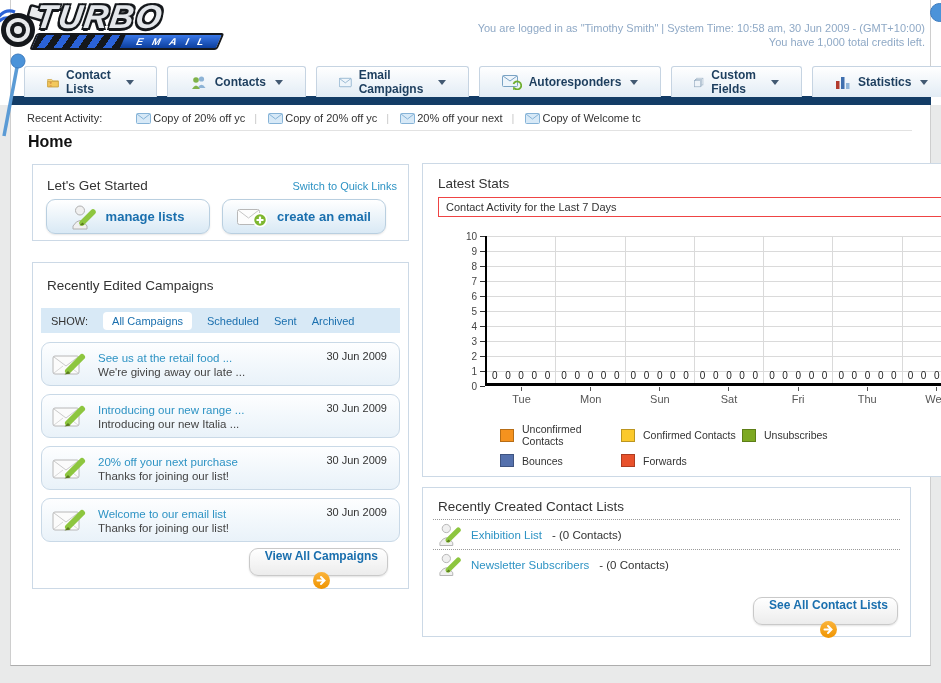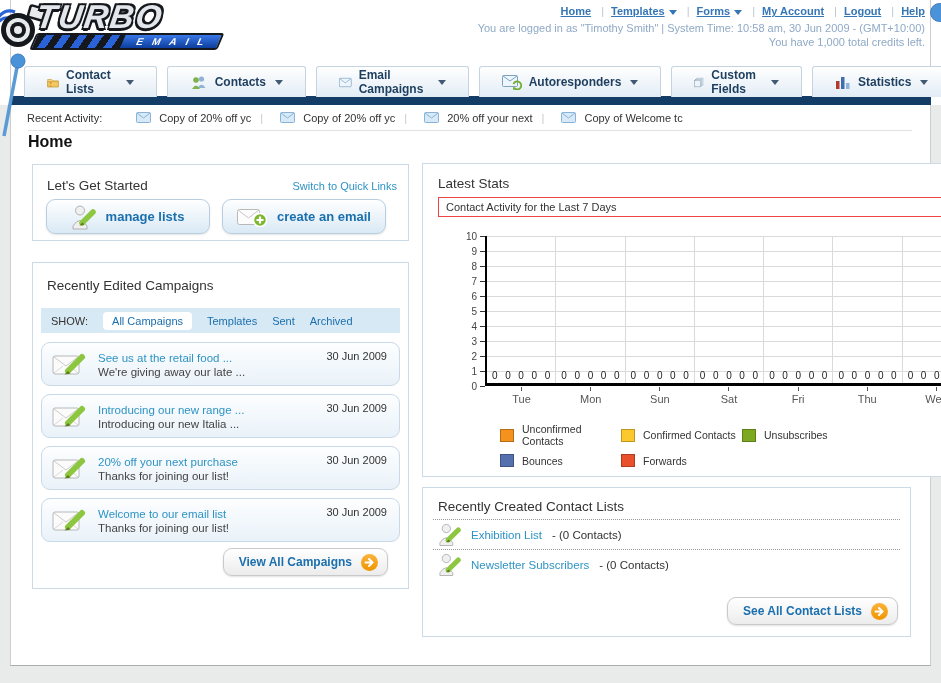--- a/index.html
+++ b/index.html
@@ -45,21 +45,21 @@
          border-radius:3px 3px 0 0; font-size:12px; font-weight:bold; color:#1d3e5e; }
   .tab-caret { width:0; height:0; border-left:4px solid transparent; border-right:4px solid transparent;
                border-top:5px solid #425972; margin-left:2px; }
   .navy-bar { position:absolute; top:96px; left:0; width:100%; height:9px; background:#133c66; }
 
   
   .activity { position:absolute; top:106px; left:0; width:100%; height:23px; display:flex; align-items:center;
               padding-left:27px; font-size:11px; color:#333; }
   .activity-label { margin-right:34px; }
   .act-items { display:flex; align-items:center; }
-  .act-item { display:inline-flex; align-items:flex-start; gap:8px; cursor:pointer; }
+  .act-item { display:inline-flex; align-items:flex-end; gap:2px; cursor:pointer; }
   .act-item + .act-item::before { content:"|"; color:#c9c9c9; margin:0 9px; }
   .activity-divider { position:absolute; top:130px; left:28px; width:884px; border-top:1px solid #e2e2e2; }
 
   .page-title { position:absolute; top:133px; left:28px; font-size:16px; font-weight:bold; color:#111; }
 
   
   .card { position:absolute; background:#fff; border:1px solid #ccd9e6; }
   .card-title { font-size:13.5px; color:#333; }
 
   
@@ -82,21 +82,21 @@
   .camp-row { height:44px; border:1px solid #c9d9e7; border-radius:9px; cursor:pointer;
               background:linear-gradient(#fdfeff,#e9f2f9); position:relative;
               display:flex; align-items:center; padding:8px 10px; gap:10px; }
   .camp-text { flex:1; line-height:14px; padding-top:2px; }
   .camp-title { font-size:11.5px; color:#2e93c4; cursor:pointer; display:block; }
   .camp-sub { font-size:11.5px; color:#444; display:block; }
   .camp-date { position:absolute; right:12px; top:7px; font-size:11px; color:#333; }
 
   .pill-btn { position:absolute; height:28px; padding:0 9px 0 15px; border:1px solid #c9c9c9; border-radius:9px;
               background:linear-gradient(#ffffff,#ececec); display:flex; align-items:center; gap:9px; cursor:pointer;
-              font-size:12px; font-weight:bold; color:#1a6fae; box-shadow:0 1px 2px rgba(0,0,0,0.12); }
+              font-size:12px; font-weight:bold; color:#1a6fae; box-shadow:0 1px 2px rgba(0,0,0,0.12);flex-direction:column; }
   .view-all { right:20px; top:285px; }
 
   
   .card-stats { left:422px; top:163px; width:563px; height:314px; }
   .stats-title { position:absolute; left:15px; top:12px; }
   .stats-select { position:absolute; left:15px; top:33px; right:13px; height:20px; border:1px solid #ef4444;
                   background:#fff; font-size:11px; color:#333; display:flex; align-items:center;
                   justify-content:space-between; padding:0 7px; cursor:pointer; }
   .sel-caret { width:0; height:0; border-left:4px solid transparent; border-right:4px solid transparent; border-top:5px solid #222; }
 
@@ -155,28 +155,20 @@
     </svg>
     <div class="logo-txt">
       <div class="logo-title">TURBO</div>
       <div class="logo-bar">
         <span class="logo-stripes"></span>
         <span class="logo-subtitle">EMAIL</span>
       </div>
     </div>
   </div>
 
-  <div class="top-nav">
-    <span class="tn-item"><a>Home</a></span>
-    <span class="tn-item"><a>Templates</a><span class="tn-caret"></span></span>
-    <span class="tn-item"><a>Forms</a><span class="tn-caret"></span></span>
-    <span class="tn-item"><a>My Account</a></span>
-    <span class="tn-item"><a>Logout</a></span>
-    <span class="tn-item"><a>Help</a></span>
-  </div>
   <div class="session">
     <div>You are logged in as "Timothy Smith" | System Time: 10:58 am, 30 Jun 2009 - (GMT+10:00)</div>
     <div>You have 1,000 total credits left.</div>
   </div>
   <div class="help-balloon"></div>
 
   <svg class="pin" width="28" height="90" viewBox="0 0 28 90">
     <line x1="18" y1="12" x2="4" y2="86" stroke="#5b9bd5" stroke-width="3.5"></line>
     <circle cx="18" cy="11" r="7" fill="#4b93d9" stroke="#3c7bbf"></circle>
   </svg>
@@ -305,21 +297,21 @@
         <span>create an email</span>
       </div>
     </div>
   </div>
 
   <div class="card card-camp">
     <div class="card-title cc-title">Recently Edited Campaigns</div>
     <div class="show-bar">
       <span>SHOW:</span>
       <span class="filter active">All Campaigns</span>
-      <span class="filter">Templates</span>
+      <span class="filter">Scheduled</span>
       <span class="filter">Sent</span>
       <span class="filter">Archived</span>
     </div>
     <div class="camp-list">
 
         <div class="camp-row">
           <svg width="36" height="27" viewBox="0 0 36 27">
             <rect x="1" y="5" width="26" height="18" rx="2" fill="#fbfbfb" stroke="#b8b8b8"></rect>
             <path d="M2 6 l12 9 12 -9" fill="none" stroke="#c9c9c9"></path>
             <path d="M2 22 l9 -7 M26 22 l-9 -7" stroke="#d8d8d8" fill="none"></path>

